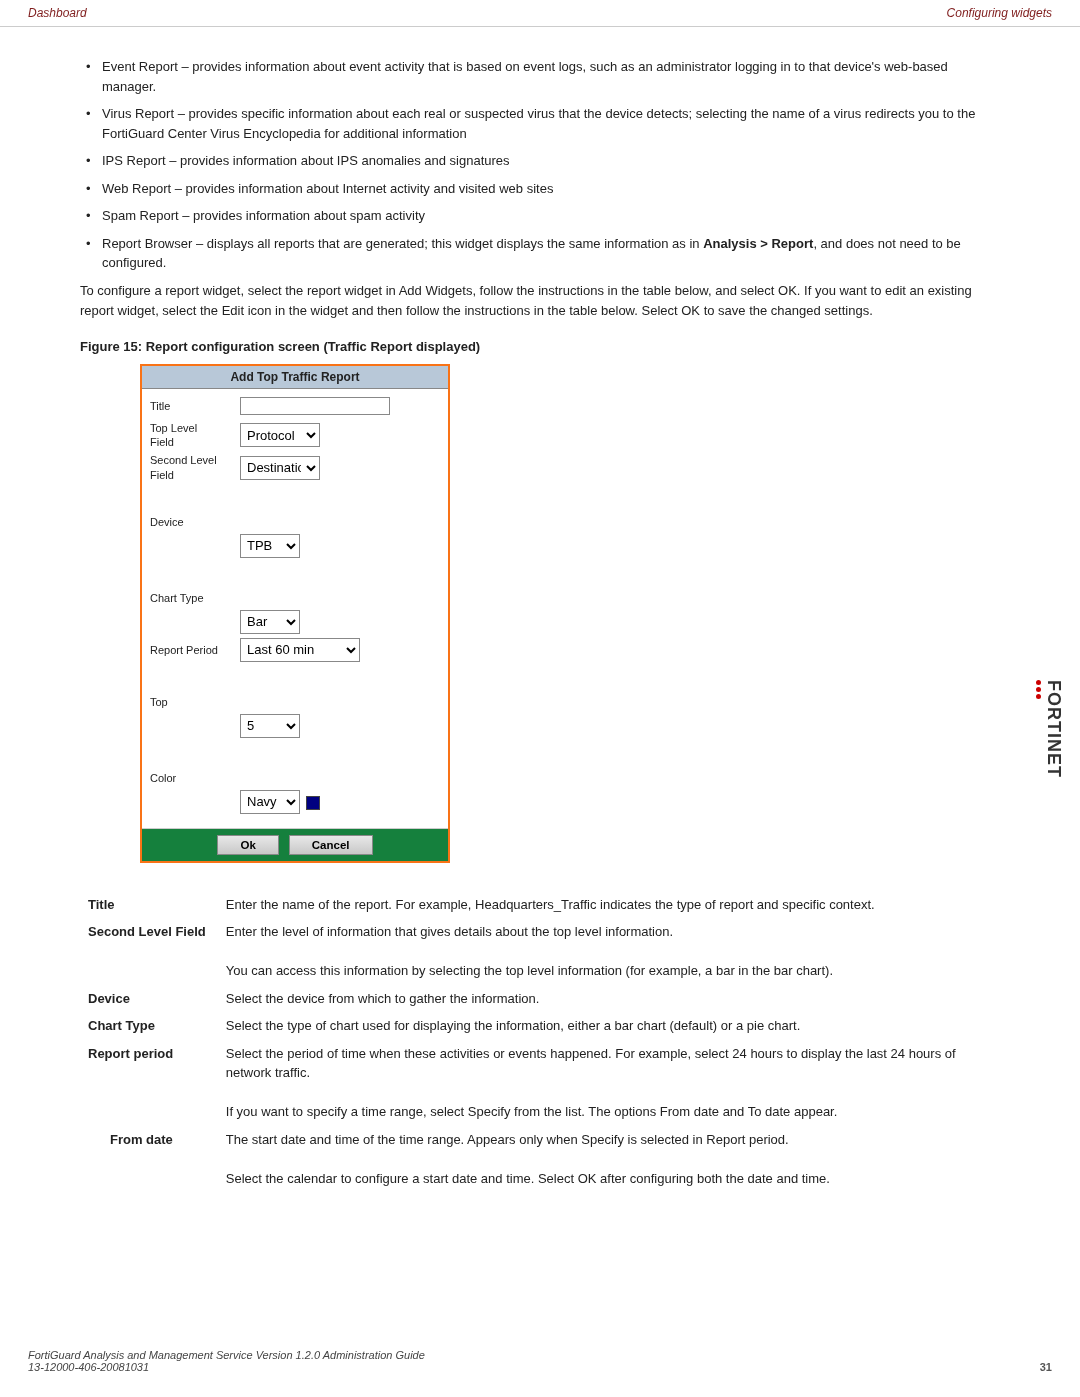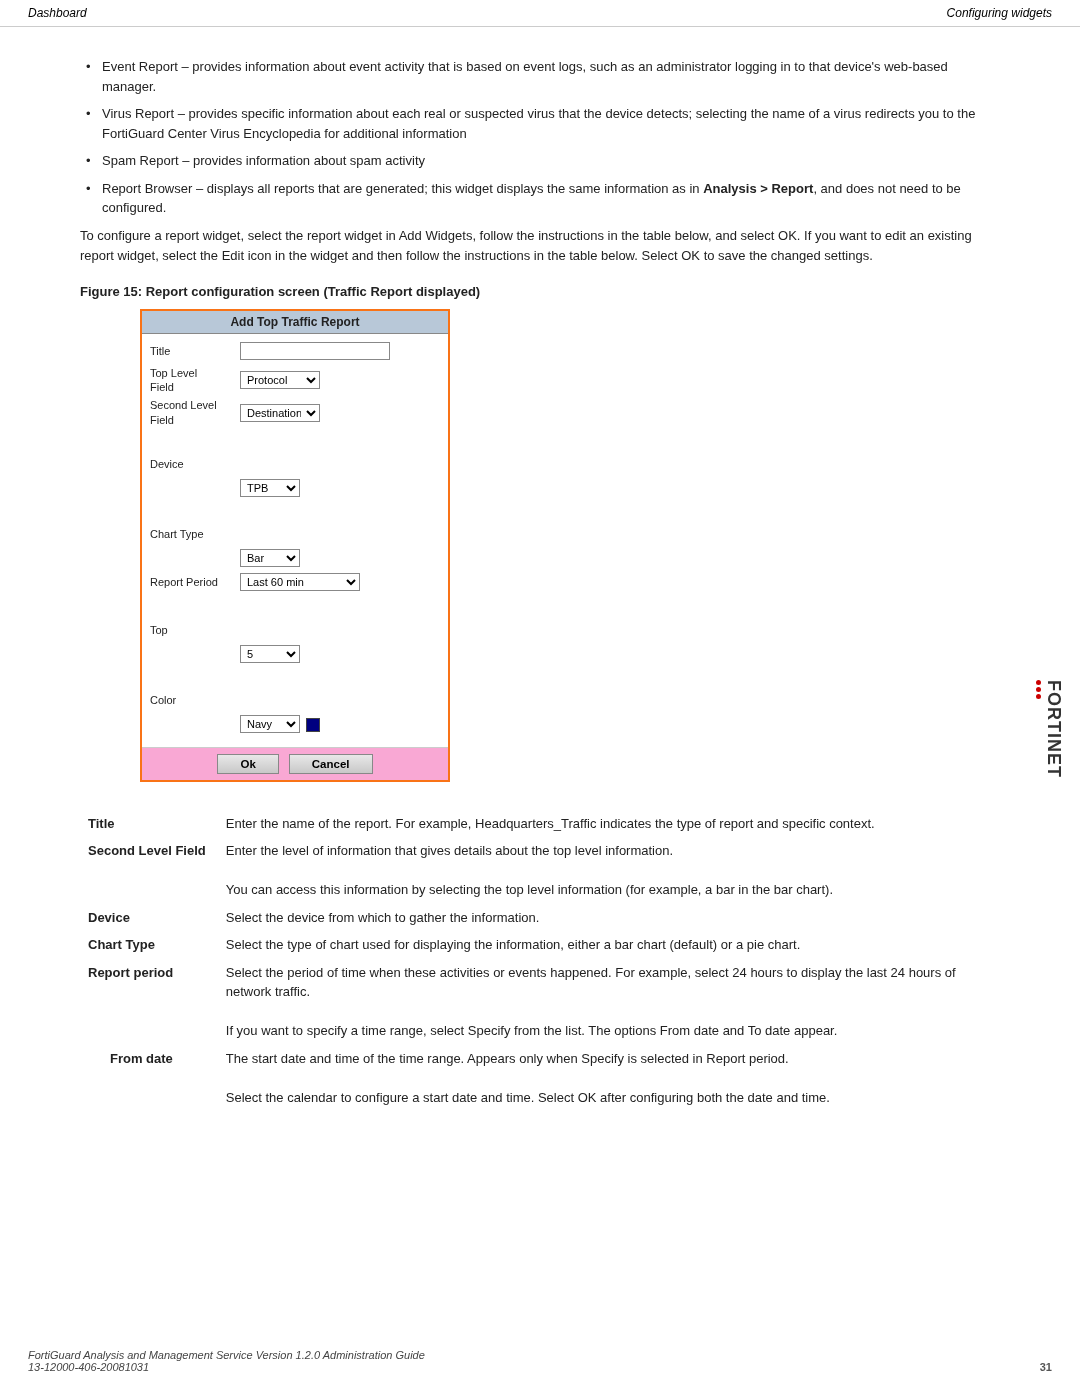--- a/index.html
+++ b/index.html
@@ -14,21 +14,21 @@
     }
 
     
     .page-header {
       display: flex;
       justify-content: space-between;
       padding: 6px 28px;
       border-bottom: 1px solid #ccc;
       font-style: italic;
       font-size: 12px;
-      color: #000000;
+      color: #7f1d1d;
     }
 
     
     .content {
       padding: 30px 80px 60px 80px;
     }
 
     
     .bullet-list {
       list-style: none;
@@ -103,44 +103,44 @@
       flex: 1;
     }
     .dialog-input {
       width: 150px;
       height: 18px;
       border: 1px solid #888;
       font-size: 11px;
       padding: 1px 3px;
     }
     .dialog-select {
-      height: 18px;
+      height: 24px;
       border: 1px solid #888;
-      font-size: 11px;
+      font-size: 13px;
       padding: 0 2px;
       background: #fff;
     }
     .dialog-select-sm { width: 60px; margin-top: 48px; }
     .dialog-select-md { width: 80px; }
     .dialog-select-lg { width: 120px; }
     .color-swatch {
       display: inline-block;
       width: 14px;
       height: 14px;
       background: #000080;
       border: 1px solid #444;
       vertical-align: middle;
       margin-left: 3px;
     }
     .dialog-footer {
       display: flex;
       justify-content: center;
       gap: 10px;
       padding: 6px 8px;
-      background: #f9a8d4;
+      background: #15803d;
       border-top: 1px solid #ccc;
     }
     .dialog-btn {
       background: linear-gradient(to bottom, #e8e8e8, #c8c8c8);
       border: 1px solid #888;
       padding: 3px 22px;
       font-size: 11.5px;
       font-weight: bold;
       cursor: pointer;
       min-width: 55px;
@@ -199,20 +199,26 @@
 </div>
 
 <div class="content">
 
   <ul class="bullet-list">
     <li>
       <span>Event Report – provides information about event activity that is based on event logs, such as an administrator logging in to that device's web-based manager.</span>
     </li>
     <li>
       <span>Virus Report – provides specific information about each real or suspected virus that the device detects; selecting the name of a virus redirects you to the FortiGuard Center Virus Encyclopedia for additional information</span>
+    </li>
+    <li>
+      <span>IPS Report – provides information about IPS anomalies and signatures</span>
+    </li>
+    <li>
+      <span>Web Report – provides information about Internet activity and visited web sites</span>
     </li>
     <li>
       <span>Spam Report – provides information about spam activity</span>
     </li>
     <li>
       <span>Report Browser – displays all reports that are generated; this widget displays the same information as in <strong>Analysis &gt; Report</strong>, and does not need to be configured.</span>
     </li>
   </ul>
 
   <p class="para">To configure a report widget, select the report widget in Add Widgets, follow the instructions in the table below, and select OK. If you want to edit an existing report widget, select the Edit icon in the widget and then follow the instructions in the table below. Select OK to save the changed settings.</p>

